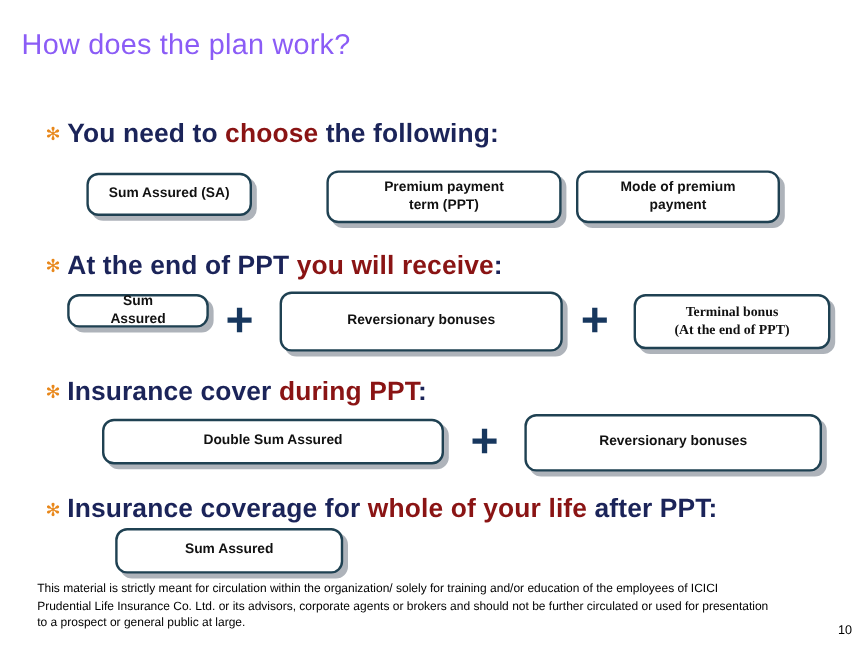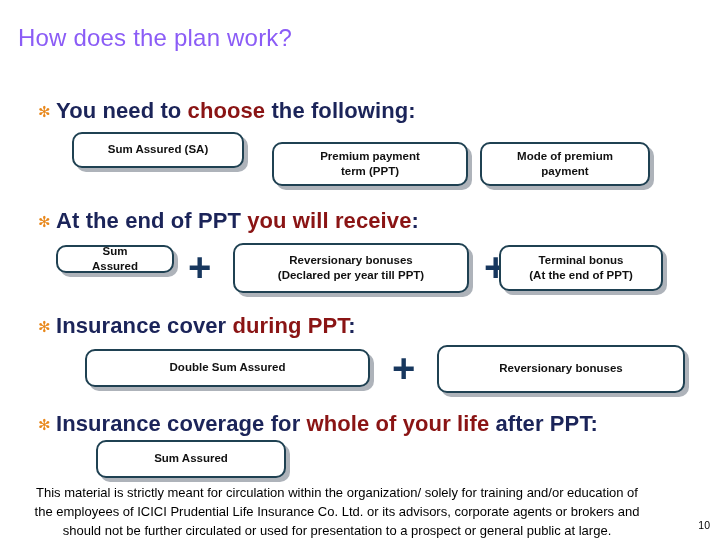--- a/index.html
+++ b/index.html
@@ -83,24 +83,24 @@
     line-height: 1;
     font-family: "Liberation Sans", sans-serif;
   }
 
   
   .disclaimer {
     position: absolute;
     left: 31px;
     top: 484px;
     width: 612px;
-    font-size: 13px;
+    font-size: 10px;
     line-height: 1.45;
     color: #000000;
-    text-align: center;
+    text-align: left;
   }
 
   
   .page-number {
     position: absolute;
     right: 10px;
     top: 519px;
     font-size: 10.5px;
     font-weight: normal;
     color: #000000;
@@ -109,21 +109,21 @@
 </head>
 <body>
 
 <div class="slide-title">How does the plan work?</div>
 
 <div class="bullet-line" style="left:38px; top:98px;">
   <span class="bullet-marker">✻</span>
   <span class="bullet-text"><span>You need to </span><span class="hl">choose</span><span> the following:</span></span>
 </div>
 
-<div class="rbox" style="left:72px; top:132px; width:172px; height:36px;">
+<div class="rbox" style="left:72px; top:144px; width:138px; height:36px;">
   <span class="ln">Sum Assured (SA)</span>
 </div>
 
 <div class="rbox" style="left:272px; top:142px; width:196px; height:44px;">
   <div>
     <span class="ln">Premium payment</span>
     <span class="ln">term (PPT)</span>
   </div>
 </div>
 
@@ -144,27 +144,26 @@
     <span class="ln">Sum</span>
     <span class="ln">Assured</span>
   </div>
 </div>
 
 <div class="plus" style="left:188px; top:247px;">+</div>
 
 <div class="rbox" style="left:233px; top:243px; width:236px; height:50px;">
   <div>
     <span class="ln">Reversionary bonuses</span>
-    <span class="ln">(Declared per year till PPT)</span>
   </div>
 </div>
 
 <div class="plus" style="left:484px; top:247px;">+</div>
 
-<div class="rbox" style="left:499px; top:245px; width:164px; height:46px;">
+<div class="rbox" style="left:528px; top:245px; width:164px; height:46px;font-family:Liberation Serif, serif;">
   <div>
     <span class="ln">Terminal bonus</span>
     <span class="ln">(At the end of PPT)</span>
   </div>
 </div>
 
 <div class="bullet-line" style="left:38px; top:313px;">
   <span class="bullet-marker">✻</span>
   <span class="bullet-text"><span>Insurance cover </span><span class="hl">during PPT</span><span>:</span></span>
 </div>

